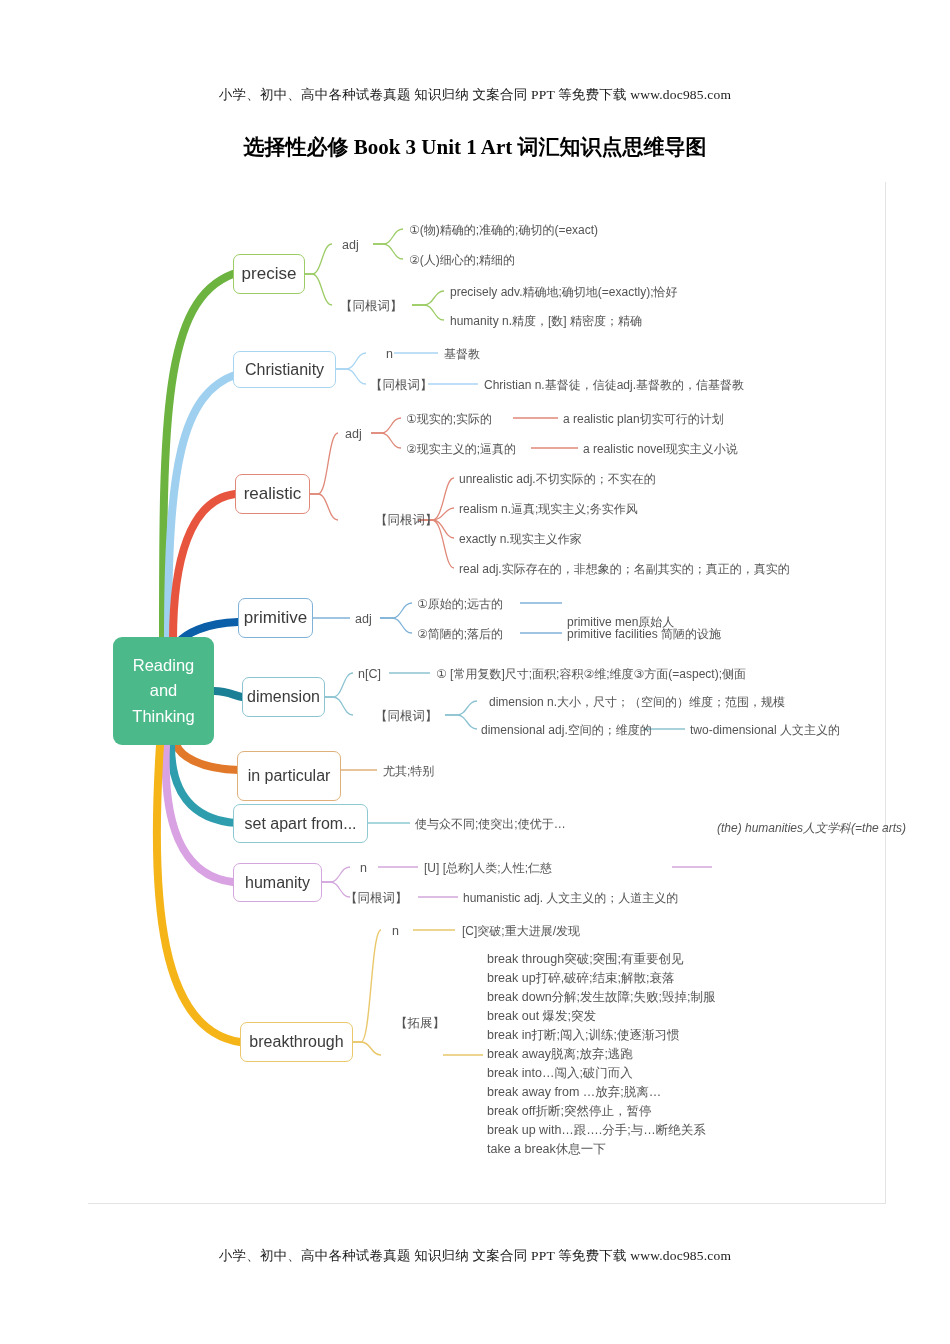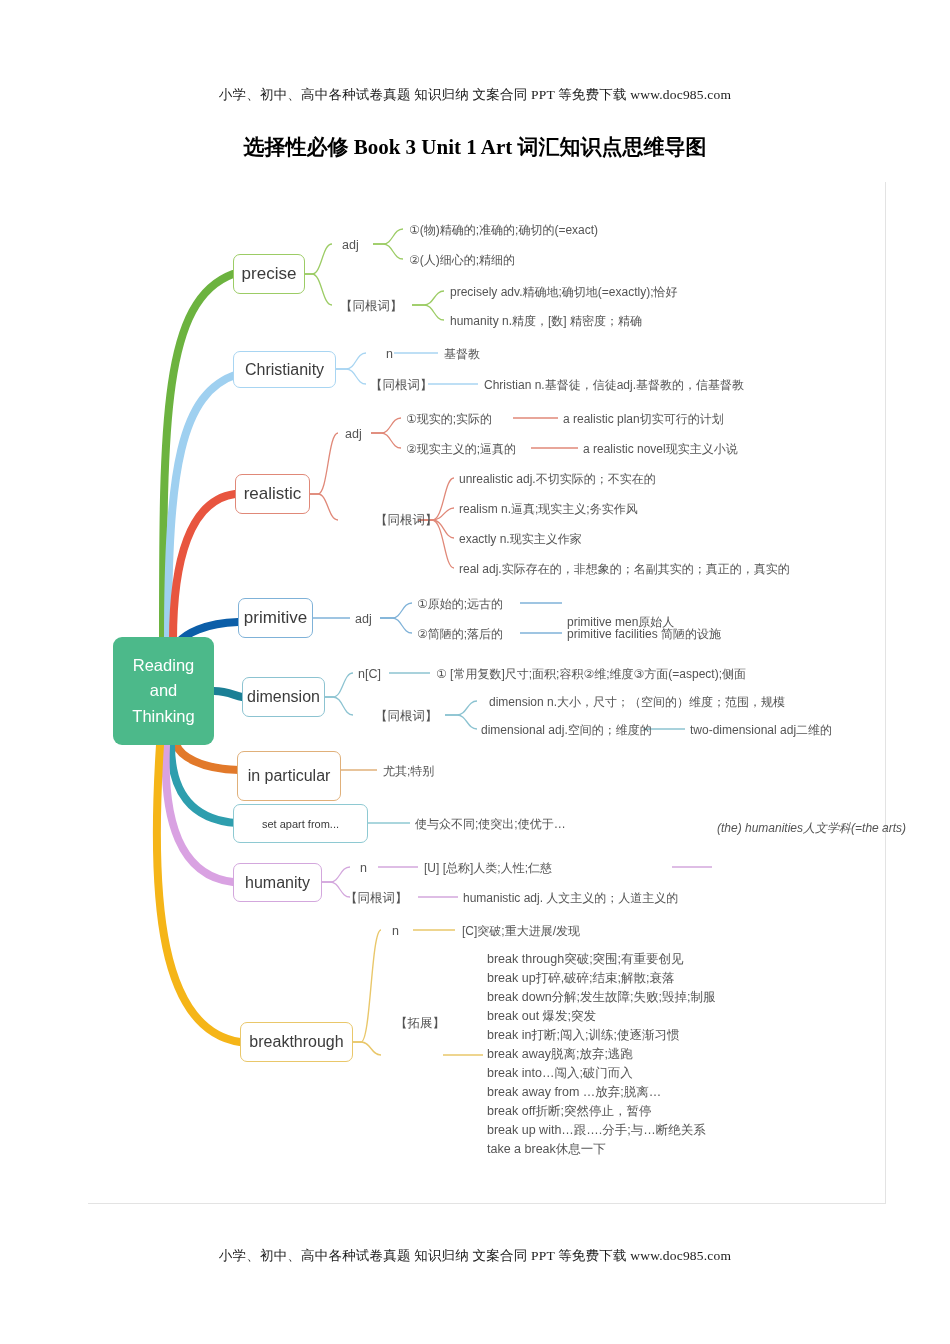--- a/index.html
+++ b/index.html
@@ -261,29 +261,29 @@
 <div class="leaf" style="left:567px; top:626px;">primitive facilities 简陋的设施</div>
 
 <div class="node" style="left:242px; top:677px; width:83px; height:40px; border:1.4px solid #8cc3d1;">
   <span style="font-size:16px;">dimension</span>
 </div>
 <div class="lbl" style="left:358px; top:666px;">n[C]</div>
 <div class="leaf" style="left:436px; top:666px;">① [常用复数]尺寸;面积;容积②维;维度③方面(=aspect);侧面</div>
 <div class="lbl" style="left:375px; top:708px;">【同根词】</div>
 <div class="leaf" style="left:481px; top:694px;margin-left:8px;">dimension n.大小，尺寸；（空间的）维度；范围，规模</div>
 <div class="leaf" style="left:481px; top:722px;">dimensional adj.空间的；维度的</div>
-<div class="leaf" style="left:690px; top:722px;">two-dimensional adj二维的</div>
+<div class="leaf" style="left:690px; top:722px;">two-dimensional 人文主义的</div>
 
 <div class="node" style="left:237px; top:751px; width:104px; height:50px; border:1.4px solid #e0b07a;">
   <span style="font-size:16px;">in particular</span>
 </div>
 <div class="leaf" style="left:383px; top:763px;">尤其;特别</div>
 
 <div class="node" style="left:233px; top:804px; width:135px; height:39px; border:1.4px solid #8ec9d2;">
-  <span style="font-size:11px;">set apart from...</span>
+  <span style="font-size:16px;">set apart from...</span>
 </div>
 <div class="leaf" style="left:415px; top:816px;">使与众不同;使突出;使优于…</div>
 
 <div class="node" style="left:233px; top:863px; width:89px; height:39px; border:1.4px solid #d3a7dd;">
   <span style="font-size:16px;">humanity</span>
 </div>
 <div class="lbl" style="left:360px; top:860px;">n</div>
 <div class="leaf" style="left:424px; top:860px;">[U] [总称]人类;人性;仁慈</div>
 <div class="leaf" style="left:717px; top:820px;font-style:italic;">(the) humanities人文学科(=the arts)</div>
 <div class="lbl" style="left:345px; top:890px;">【同根词】</div>

